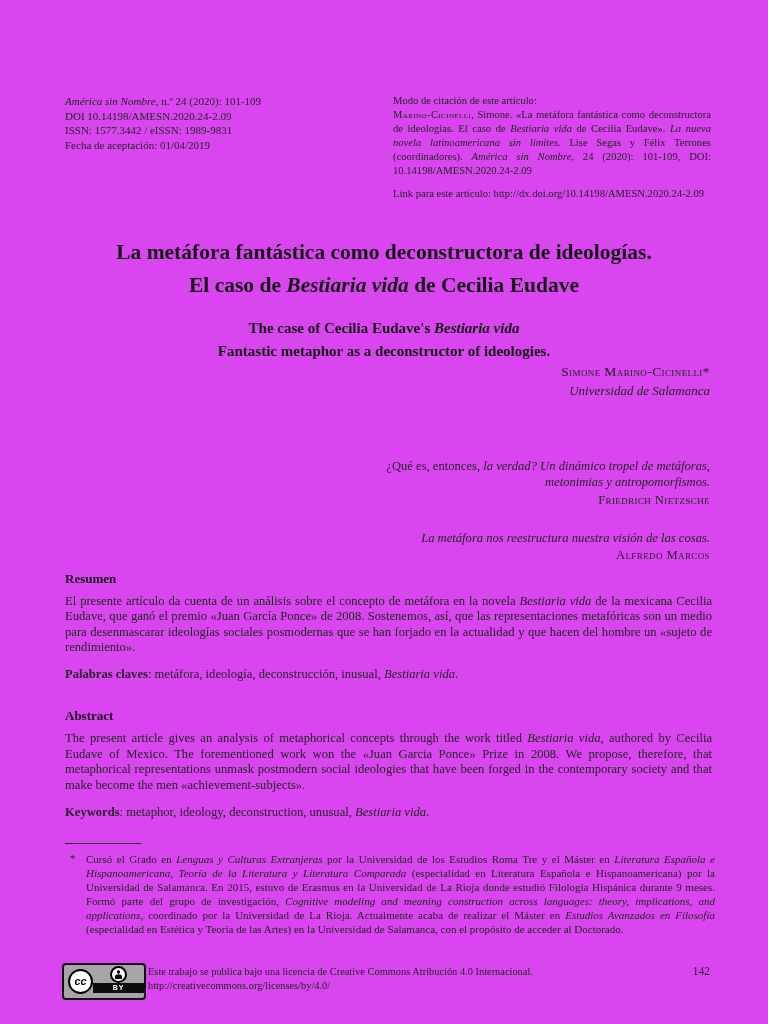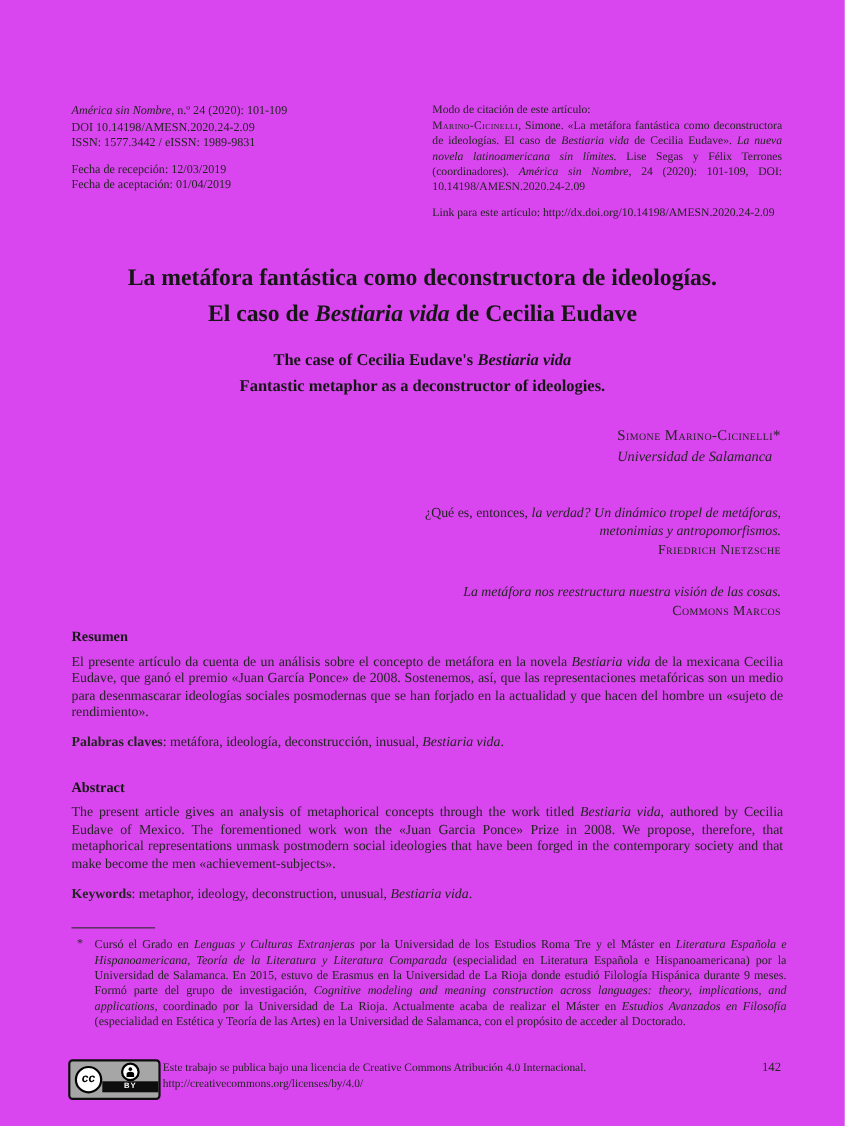--- a/index.html
+++ b/index.html
@@ -23,21 +23,21 @@
   .mast-right p.gap{margin-top:9px;}
 
   
   .title-es{position:absolute;left:0;top:236px;width:768px;margin:0;text-align:center;
     font-size:21.5px;font-weight:bold;line-height:1.55;color:#161616;}
   .title-en{position:absolute;left:0;top:317px;width:768px;margin:0;text-align:center;
     font-size:15px;font-weight:bold;line-height:1.5;color:#161616;}
   .tline{display:block;}
 
   
-  .author{position:absolute;right:58px;top:388px;text-align:left;}
+  .author{position:absolute;right:58px;top:364px;text-align:right;}
   .author p{margin:0;}
   .author-name{font-size:13.5px;font-variant:small-caps;letter-spacing:.5px;}
   .author-affil{font-size:13px;font-style:italic;margin-top:3px !important;}
 
   
   .epigraphs{position:absolute;right:58px;top:458px;width:370px;text-align:right;font-size:12.6px;line-height:1.3;}
   .epigraph{margin:0 0 22px 0;}
   .epigraph blockquote{margin:0;}
   .epigraph figcaption{font-variant:small-caps;letter-spacing:.4px;margin-top:1px;}
 
@@ -74,21 +74,20 @@
 </style>
 </head>
 <body>
 
 <div class="page">
 
   <div class="mast-left">
     <p><span class="it">América sin Nombre</span><span>, n.º 24 (2020): 101-109</span></p>
     <p>DOI 10.14198/AMESN.2020.24-2.09</p>
     <p>ISSN: 1577.3442 / eISSN: 1989-9831</p>
-    <p class="gap">Fecha de recepción: 12/03/2019</p>
     <p>Fecha de aceptación: 01/04/2019</p>
   </div>
 
   <div class="mast-right">
     <p>Modo de citación de este artículo:</p>
     <p><span class="sc">Marino-Cicinelli</span><span>, Simone. «La metáfora fantástica como deconstructora de ideologías. El caso de </span><span class="it">Bestiaria vida</span><span> de Cecilia Eudave». </span><span class="it">La nueva novela latinoamericana sin límites.</span><span> Lise Segas y Félix Terrones (coordinadores). </span><span class="it">América sin Nombre</span><span>, 24 (2020): 101-109, DOI: 10.14198/AMESN.2020.24-2.09</span></p>
     <p class="gap">Link para este artículo: http://dx.doi.org/10.14198/AMESN.2020.24-2.09</p>
   </div>
 
   <h1 class="title-es">
@@ -106,21 +105,21 @@
     <p class="author-affil">Universidad de Salamanca</p>
   </div>
 
   <div class="epigraphs">
     <figure class="epigraph">
       <blockquote><span>¿Qué es, entonces, </span><span class="it">la verdad? Un dinámico tropel de metáforas, metonimias y antropomorfismos.</span></blockquote>
       <figcaption>Friedrich Nietzsche</figcaption>
     </figure>
     <figure class="epigraph">
       <blockquote><span class="it">La metáfora nos reestructura nuestra visión de las cosas.</span></blockquote>
-      <figcaption>Commons Marcos</figcaption>
+      <figcaption>Alfredo Marcos</figcaption>
     </figure>
   </div>
 
   <div class="maincol">
     <section>
       <h3>Resumen</h3>
       <p class="body-par"><span>El presente artículo da cuenta de un análisis sobre el concepto de metáfora en la novela </span><span class="it">Bestiaria vida</span><span> de la mexicana Cecilia Eudave, que ganó el premio «Juan García Ponce» de 2008. Sostenemos, así, que las representaciones metafóricas son un medio para desenmascarar ideologías sociales posmodernas que se han forjado en la actualidad y que hacen del hombre un «sujeto de rendimiento».</span></p>
       <p class="kw"><span class="bd">Palabras claves</span><span>: metáfora, ideología, deconstrucción, inusual, </span><span class="it">Bestiaria vida</span><span>.</span></p>
     </section>
     <section class="sect-abstract">

